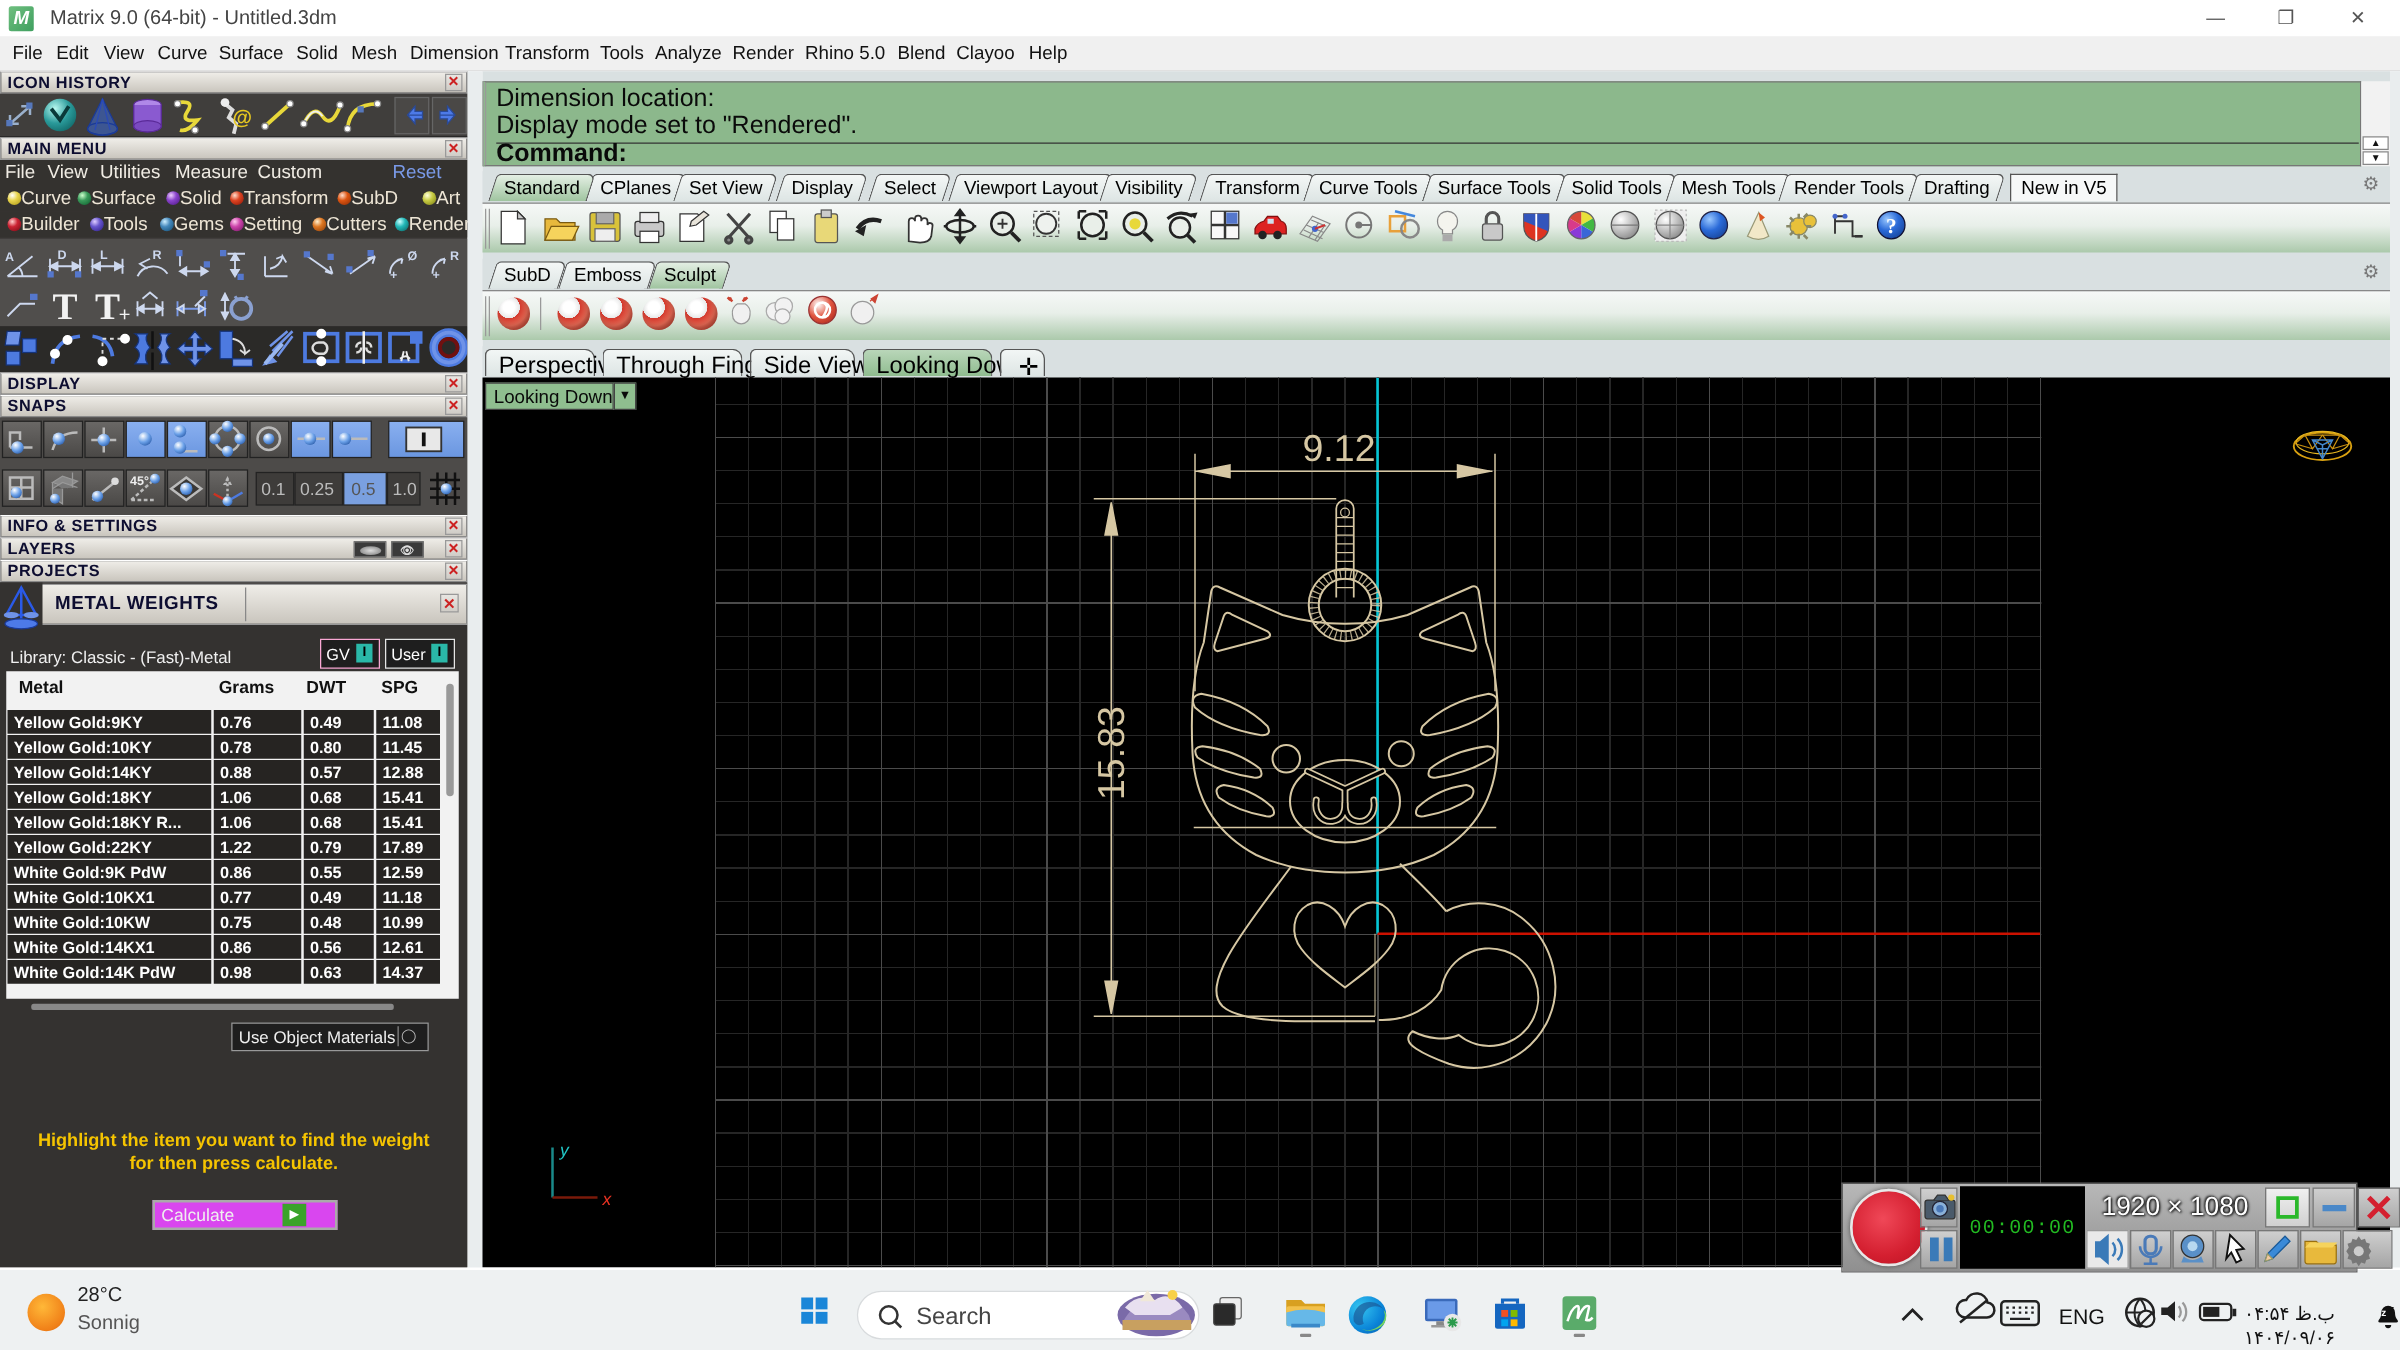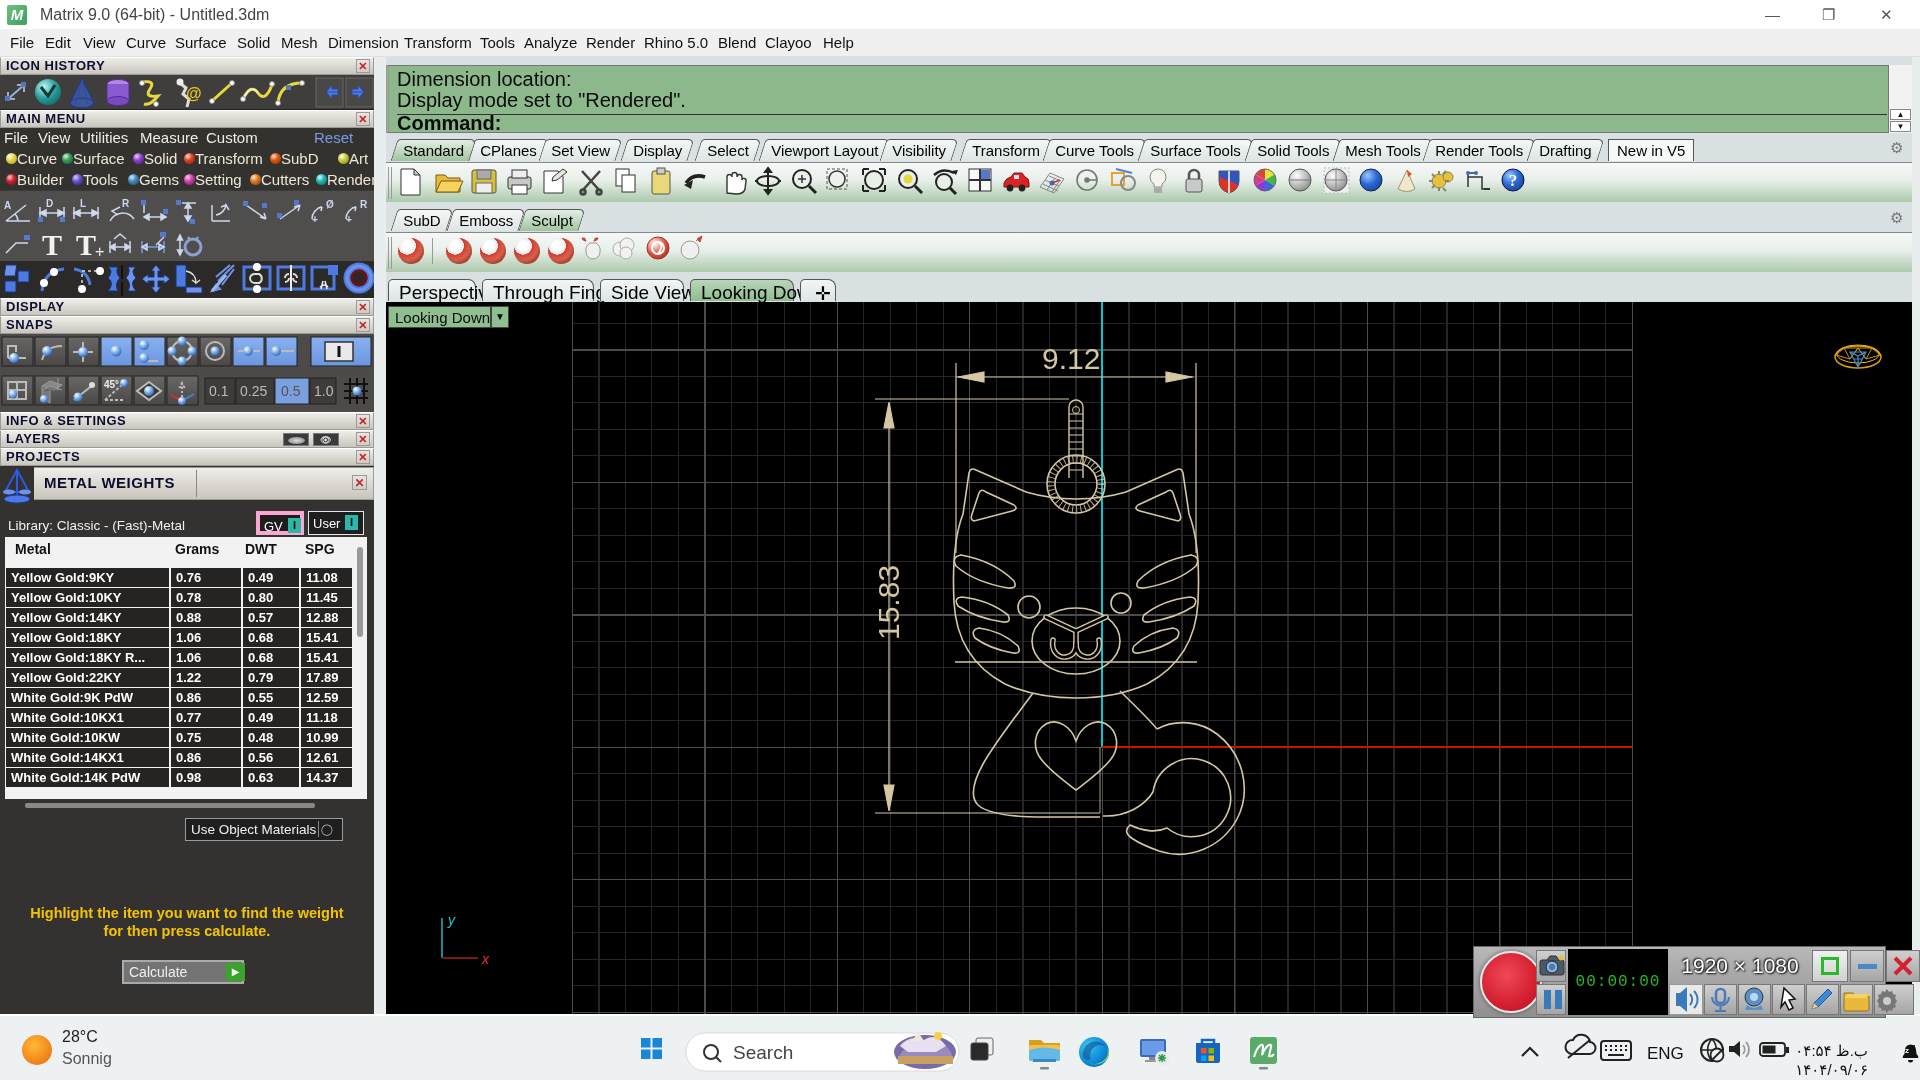--- a/index.html
+++ b/index.html
@@ -449,21 +449,21 @@
             <path d="M17 4 v30" stroke="#2a5ae8" stroke-width="2"></path>
             <ellipse cx="17" cy="33" rx="13" ry="4" fill="#4d7ae8" stroke="#1a3a98"></ellipse>
             <ellipse cx="9" cy="26" rx="6" ry="2.5" fill="#6f93e8"></ellipse>
             <ellipse cx="25" cy="26" rx="6" ry="2.5" fill="#6f93e8"></ellipse>
           </svg>
     </div>
     <div class="abs" style="left:44px;top:8px;font-size:15px;font-weight:bold;color:#0d0d30;letter-spacing:.5px;">METAL WEIGHTS</div>
     <div class="abs" style="left:196px;top:4px;width:1px;height:27px;background:#888;"></div>
     <div class="abs" style="left:352px;top:9px;width:15px;height:15px;background:linear-gradient(#e8e6e2,#cfccc6);border:1px solid #999;color:#cc2222;font-size:12px;font-weight:bold;text-align:center;line-height:14px;">✕</div>
     <div class="abs" style="left:8px;top:52px;font-size:13.5px;color:#f0f0f0;">Library: Classic - (Fast)-Metal</div>
-    <div class="abs" style="left:256px;top:45px;width:48px;height:24px;background:#1e1e1e;border:4px solid #f9a8d4;color:#fff;font-size:13px;">
+    <div class="abs" style="left:256px;top:45px;width:48px;height:24px;background:#1e1e1e;border:1px solid #f9a8d4;color:#fff;font-size:13px;">
           <span class="abs" style="left:4px;top:4px;">GV</span>
           <span class="abs" style="left:28px;top:3px;width:13px;height:15px;background:#2ab8a8;color:#000;text-align:center;font-size:11px;line-height:15px;font-weight:bold;">I</span>
         </div>
     <div class="abs" style="left:308px;top:45px;width:56px;height:24px;background:#1e1e1e;border:1px solid #e5e5e5;color:#fff;font-size:13px;">
           <span class="abs" style="left:4px;top:4px;">User</span>
           <span class="abs" style="left:36px;top:3px;width:13px;height:15px;background:#2ab8a8;color:#000;text-align:center;font-size:11px;line-height:15px;font-weight:bold;">I</span>
         </div>
     <div class="abs" style="left:5px;top:71px;width:362px;height:262px;background:#f2f2f2;" id="mwtable">
       <div class="mwhd" style="left:10px;">Metal</div>
           <div class="mwhd" style="left:170px;">Grams</div>
@@ -536,21 +536,21 @@
             <s style="left:296px;width:51px;">14.37</s>
           </div>
       <div class="abs" style="left:352px;top:10px;width:6px;height:90px;background:#999;border-radius:3px;"></div>
     </div>
     <div class="abs" style="left:25px;top:337px;width:290px;height:5px;background:#888;border-radius:2px;"></div>
     <div class="abs" style="left:185px;top:352px;width:158px;height:23px;background:#1e1e1e;border:1px solid #999;color:#efefef;font-size:13.5px;">
       <span class="abs" style="left:5px;top:3px;">Use Object Materials</span>
       <span class="abs" style="left:132px;top:2px;width:17px;height:16px;border-left:1px solid #888;color:#bbb;font-size:11px;text-align:center;line-height:16px;">◯</span>
     </div>
     <div class="abs" style="left:0;top:438px;width:374px;height:40px;text-align:center;color:#f5c400;font-weight:bold;font-size:14.5px;line-height:18px;">Highlight the item you want to find the weight<br>for then press calculate.</div>
-    <div class="abs" style="left:122px;top:494px;width:122px;height:24px;background:#737373;border:2px solid #aaa;color:#efefef;font-size:14px;">
+    <div class="abs" style="left:122px;top:494px;width:148px;height:24px;background:#d946ef;border:2px solid #aaa;color:#efefef;font-size:14px;">
       <span class="abs" style="left:5px;top:2px;">Calculate</span>
       <span class="abs" style="left:102px;top:1px;width:19px;height:18px;background:#3aa32a;color:#fff;font-size:10px;text-align:center;line-height:18px;">▶</span>
     </div>
   </div>
  </div>
  <div class="abs" id="gapstrip"></div>
  <div class="abs" id="rightstrip"></div>
  <div class="abs" id="main">
   <div class="abs" id="cmd">
     <div class="ln" style="top:2px;">Dimension location:</div>

